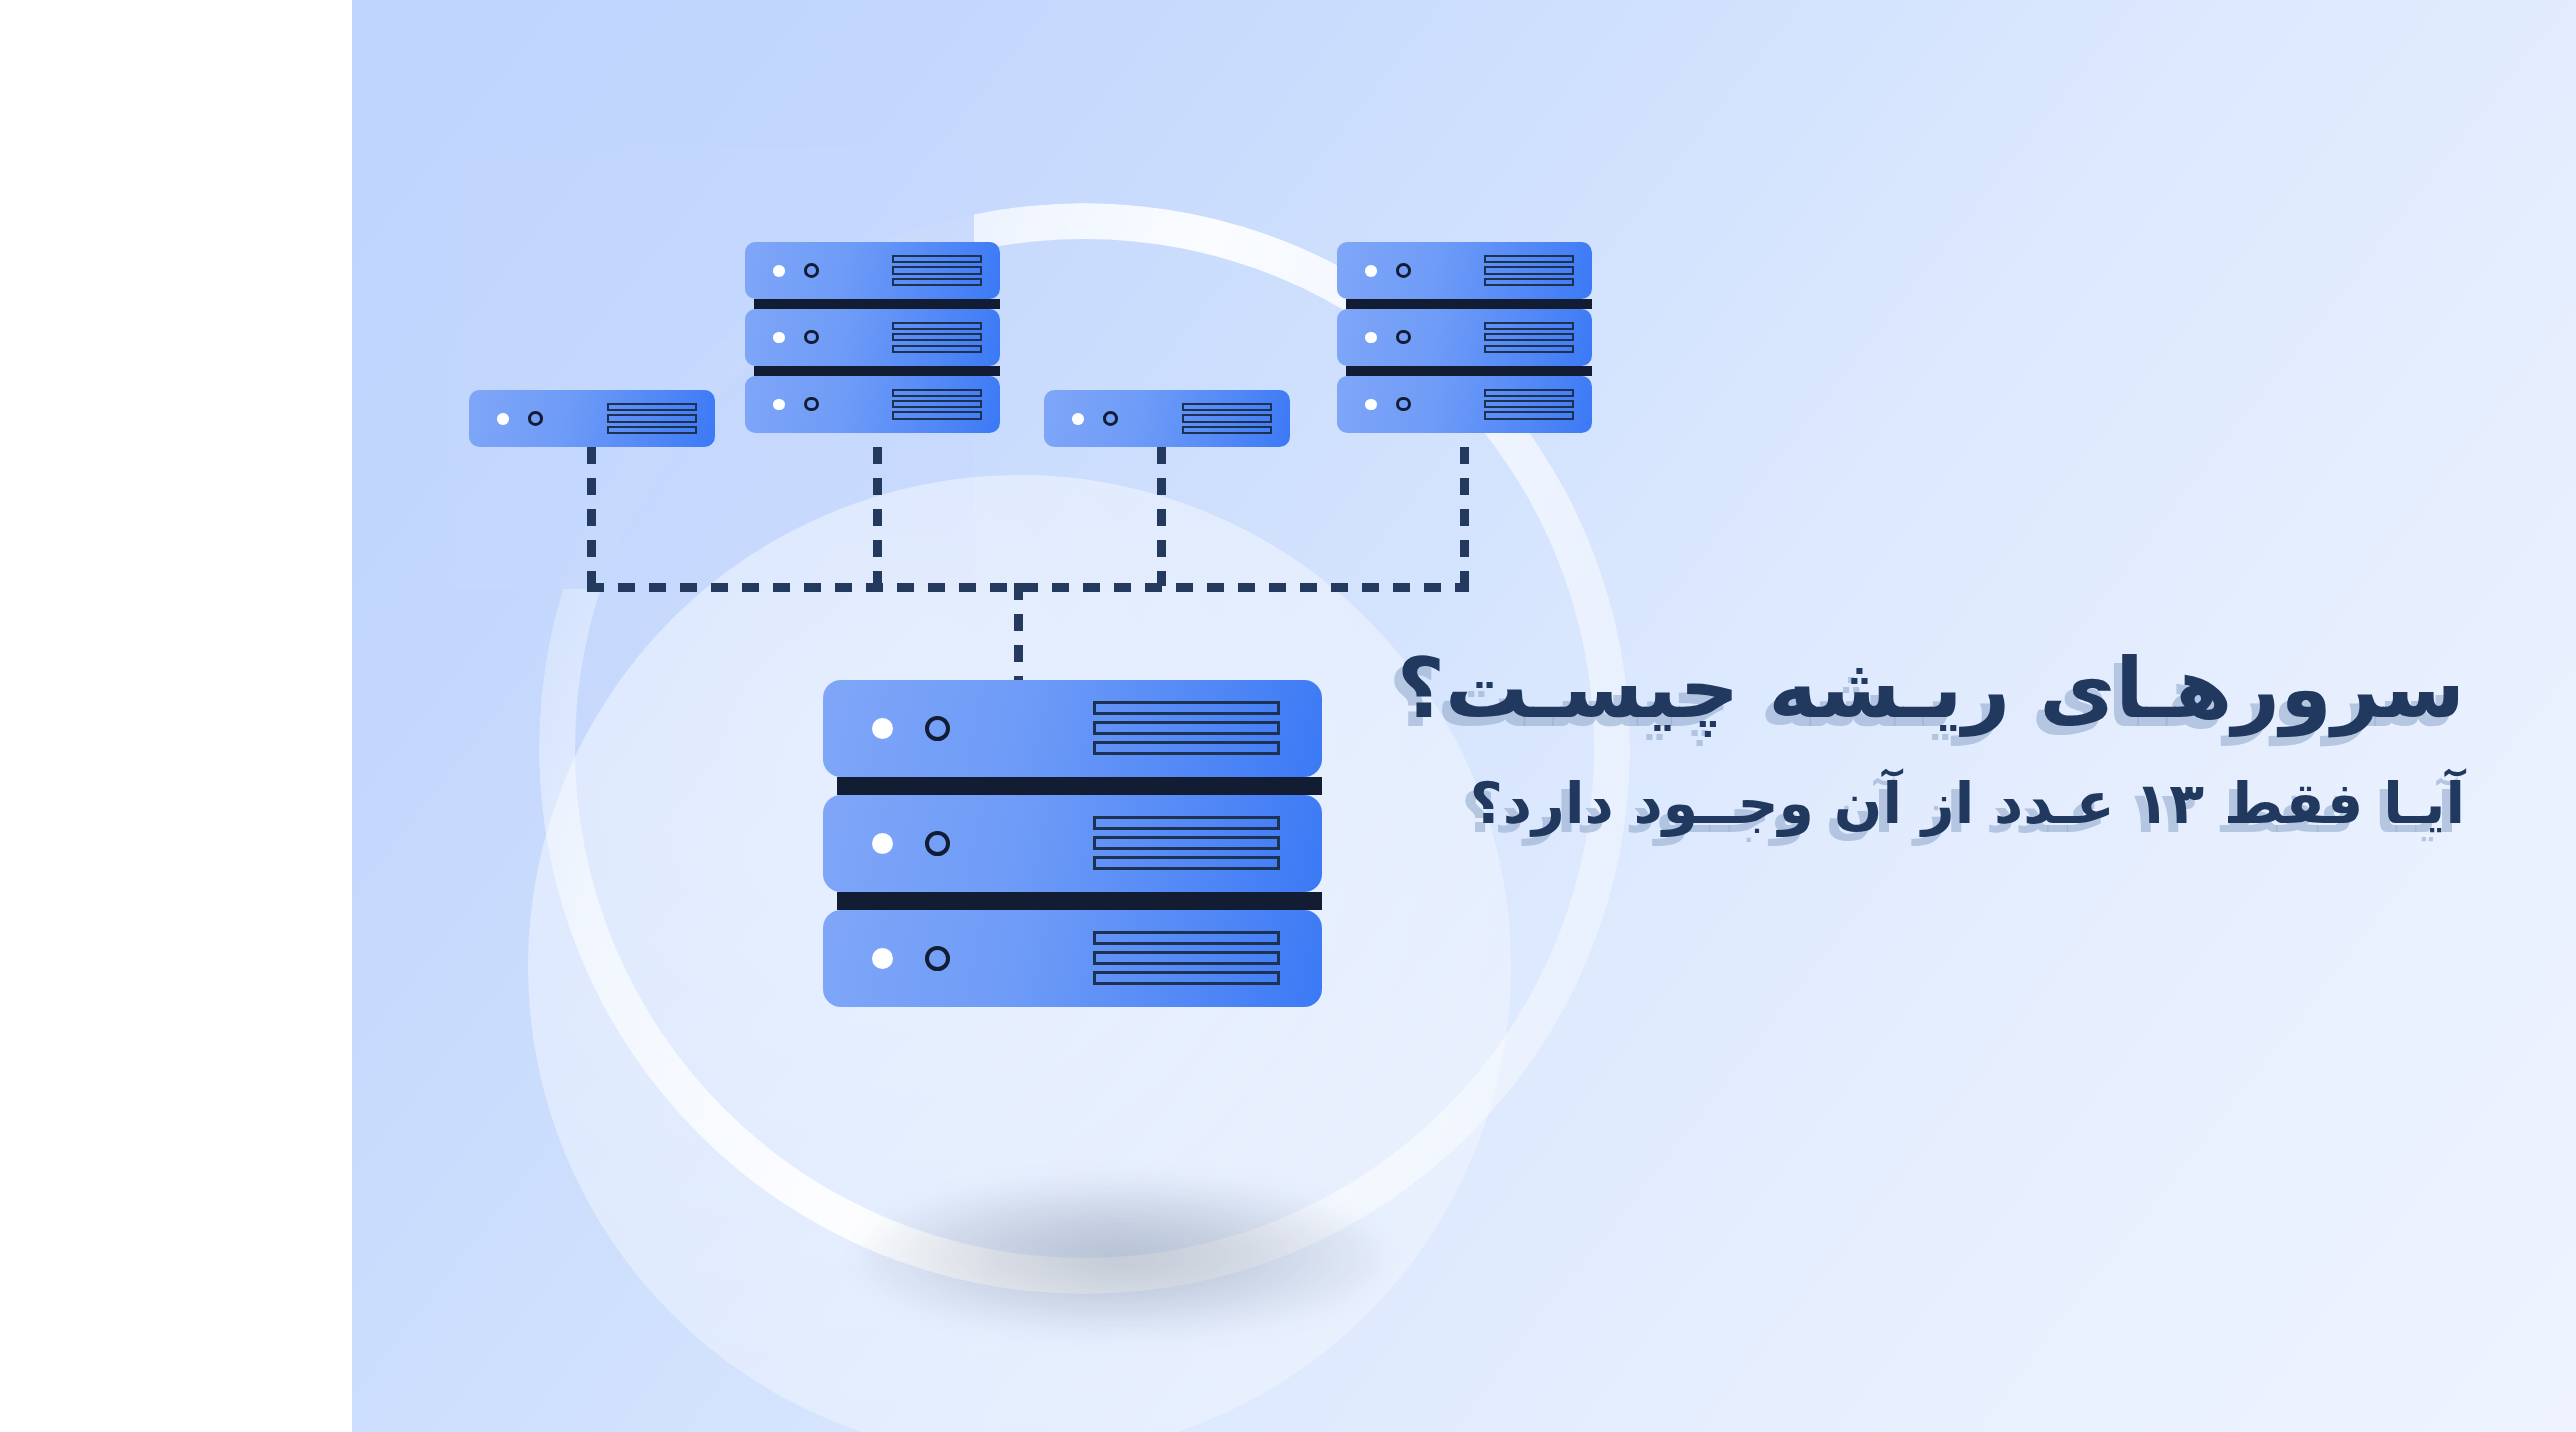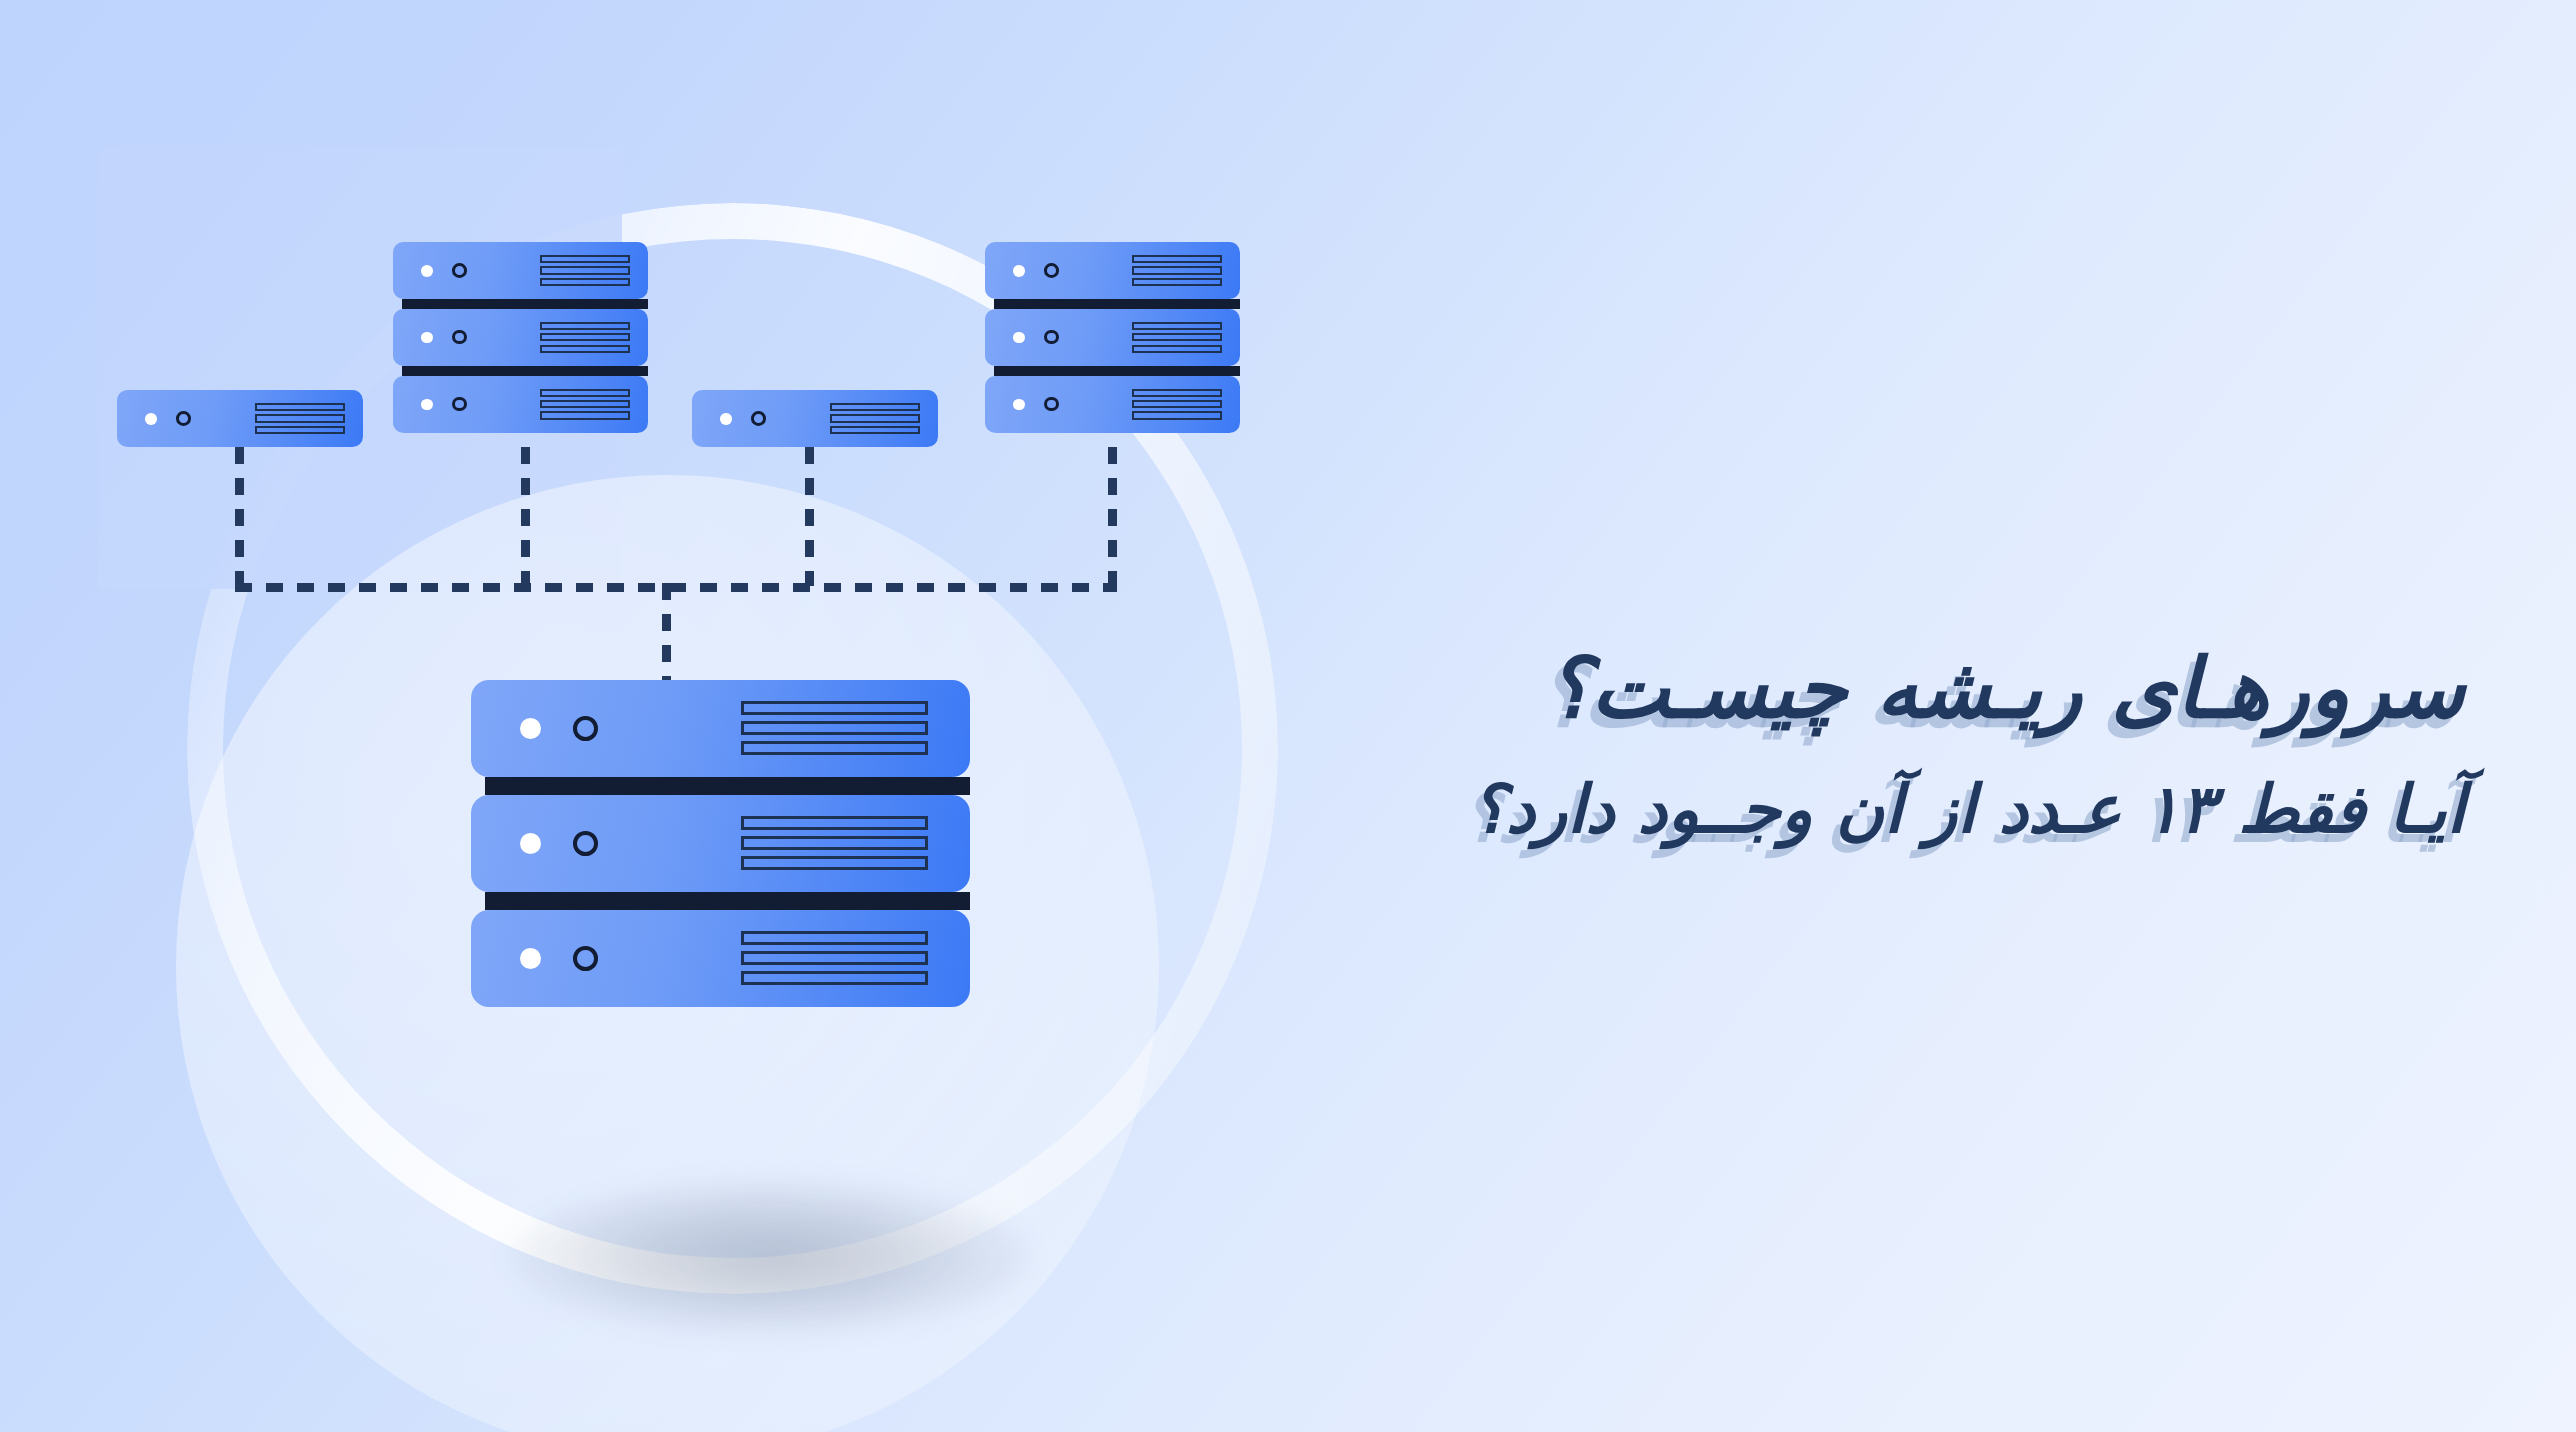--- a/index.html
+++ b/index.html
@@ -3,32 +3,31 @@
 <meta charset="utf-8">
 <title>Root Servers Banner</title>
 <style>
   html, body {
     margin: 0;
     padding: 0;
     background: #ffffff;
   }
   .banner {
     position: relative;
-    width: 2576px;
+    width: 2224px;
     height: 1433px;
     overflow: hidden;
     font-family: "DejaVu Sans", "Liberation Sans", sans-serif;
     background: linear-gradient(128deg,
         #bed4fd 0%,
         #c3d7fd 18%,
         #cfe0fd 38%,
         #dde9fe 58%,
         #e7effe 76%,
         #eef3ff 100%);
-    font-style: italic;
   }
 
   
   .deco-layer {
     position: absolute;
     inset: 0;
     pointer-events: none;
   }
   .big-circle {
     position: absolute;
@@ -189,21 +188,21 @@
   }
   .headline .line {
     font-size: 83px;
     font-weight: 700;
     color: #22395f;
     letter-spacing: -0.8px;
     white-space: nowrap;
     text-shadow: -8.2px 9px 0 rgba(150,172,206,0.62);
   }
   .headline .line.second {
-    font-size: 66px;
+    font-size: 57px;
     margin-top: 14.7px;
   }
 </style>
 </head>
 <body>
 
 <div class="banner">
 
   <div class="deco-layer">
     <div class="ring-arc"></div>

